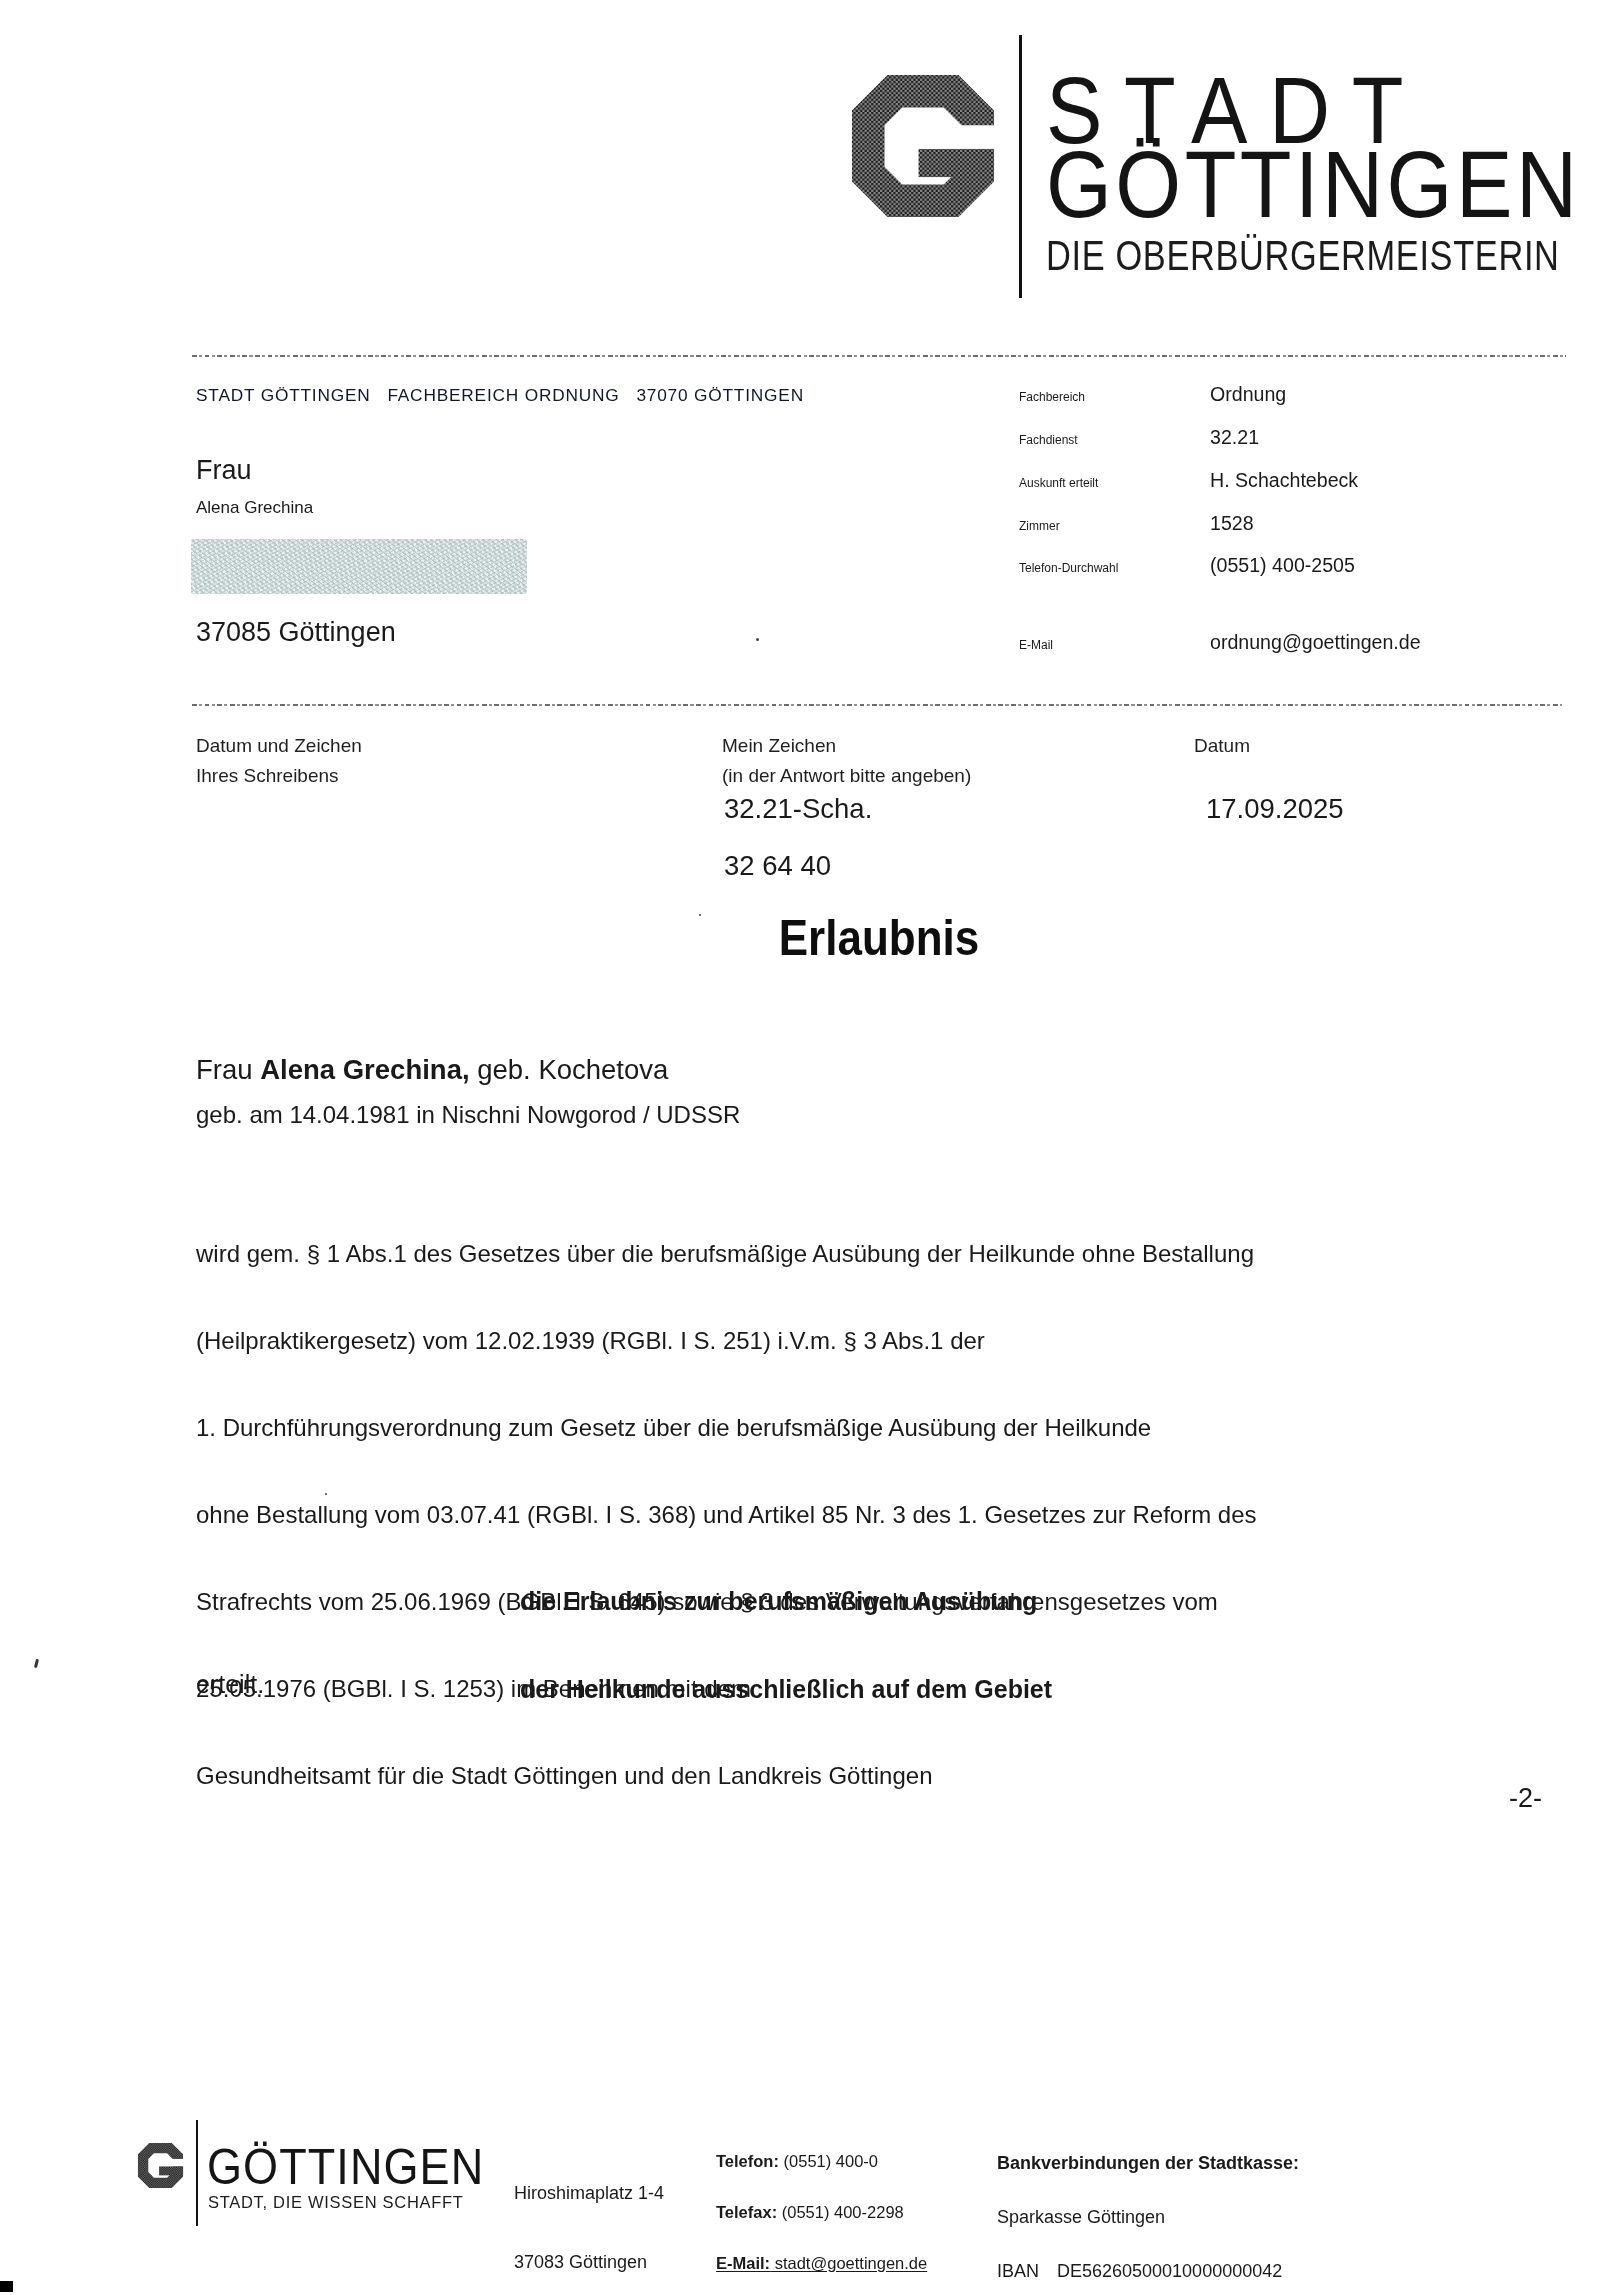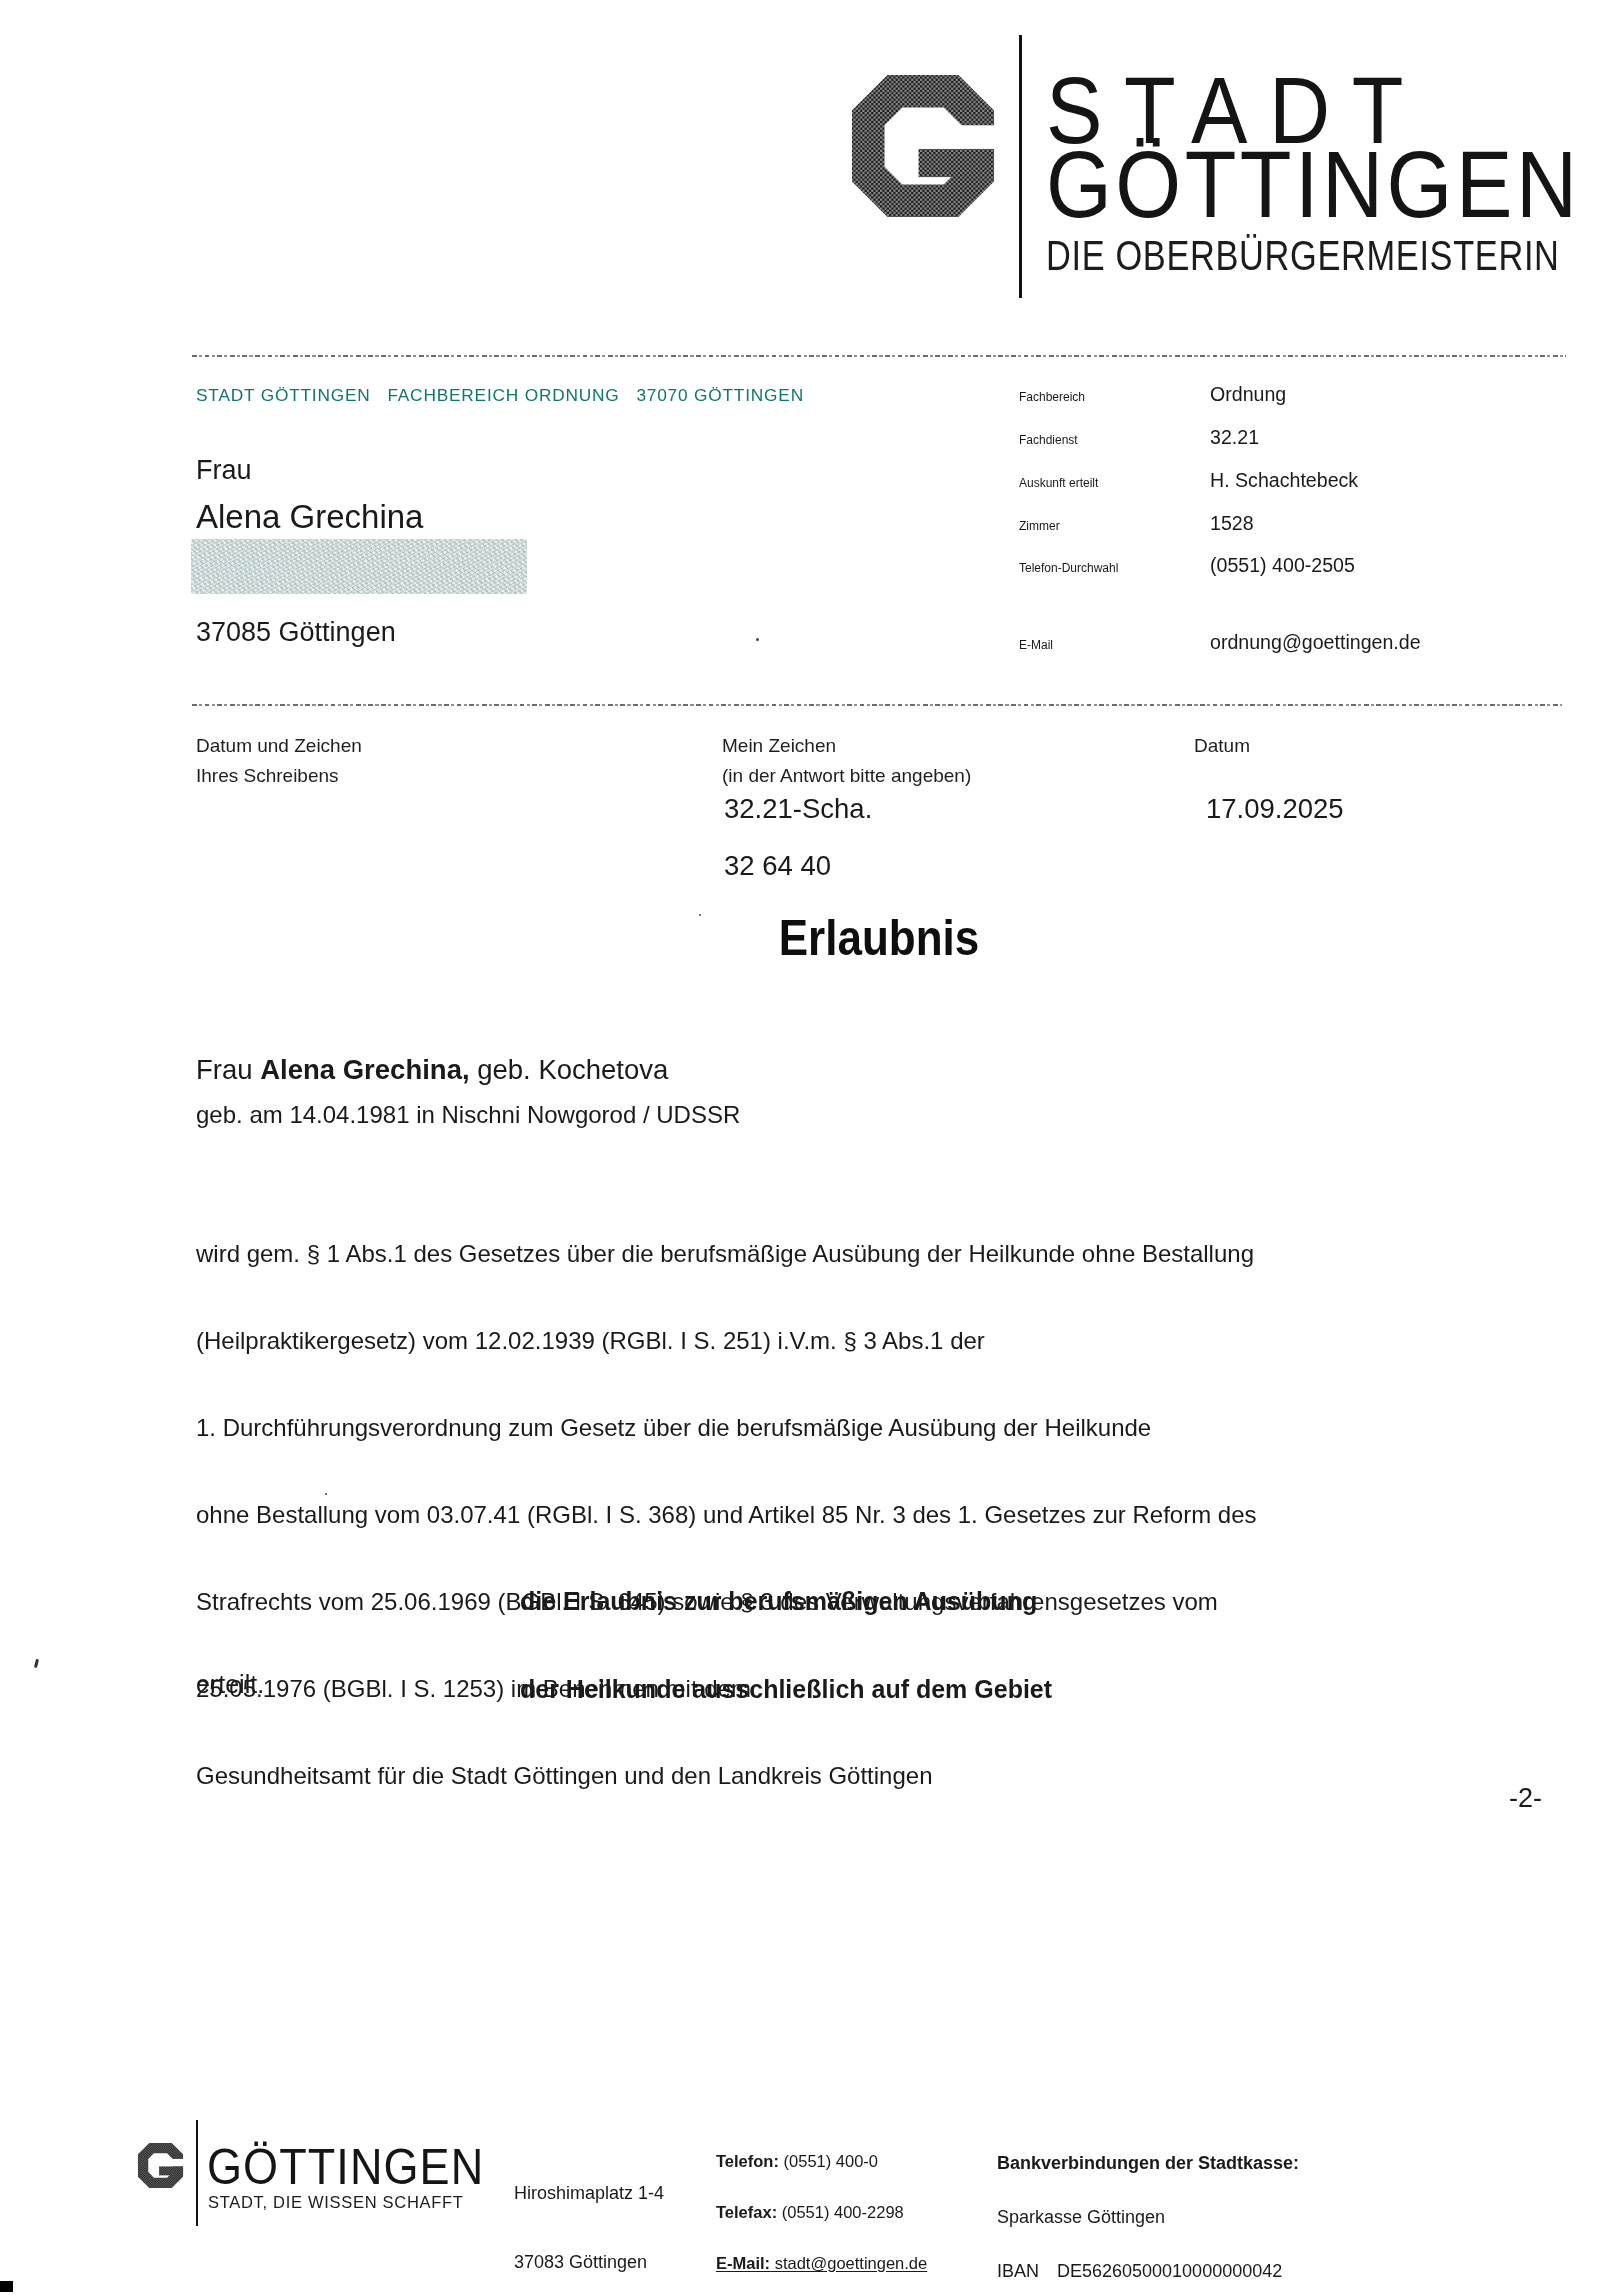--- a/index.html
+++ b/index.html
@@ -20,23 +20,23 @@
   #hdr-goettingen{left:1046px;top:138px;font-size:94px;line-height:1;letter-spacing:3.9px;
              transform:scaleX(0.9);transform-origin:left top;color:#141414;}
   #hdr-sub{left:1046px;top:234px;font-size:43px;line-height:1;letter-spacing:0.8px;
              transform:scaleX(0.8);transform-origin:left top;color:#1c1c1c;}
   
   .sep{height:2.4px;opacity:.75;
     background:repeating-linear-gradient(90deg,#3a3a3a 0 4.7px,rgba(0,0,0,0) 4.7px 7px,#6b6b6b 7px 10.2px,rgba(0,0,0,0) 10.2px 12.6px);}
   #sep1{left:192px;top:355px;width:1374px;}
   #sep2{left:192px;top:704px;width:1370px;}
   
-  #return-line{left:196px;top:385px;font-size:17.3px;letter-spacing:0.8px;color:#0f766e;}
+  #return-line{left:196px;top:385px;font-size:17.3px;letter-spacing:0.8px;color:#0f172a;}
   #addr-salutation{left:196px;top:455px;font-size:27px;}
-  #addr-name{left:196px;top:498px;font-size:33px;}
+  #addr-name{left:196px;top:498px;font-size:17px;}
   #addr-redaction{left:191px;top:539px;width:336px;height:55px;border-radius:2.4px;
     background-color:#edf1f0;
     background-image:
       repeating-linear-gradient(37deg, rgba(150,175,175,.40) 0 1.6px, rgba(0,0,0,0) 1.6px 3.9px),
       repeating-linear-gradient(-29deg, rgba(130,150,165,.30) 0 0.8px, rgba(0,0,0,0) 0.8px 3.1px),
       repeating-linear-gradient(81deg, rgba(195,212,208,.55) 0 2.4px, rgba(232,240,238,.55) 2.4px 4.7px);
     filter:blur(0.3px);}
   #addr-city{left:196px;top:617px;font-size:27px;}
   
   #contact-block{left:991px;top:0;}

